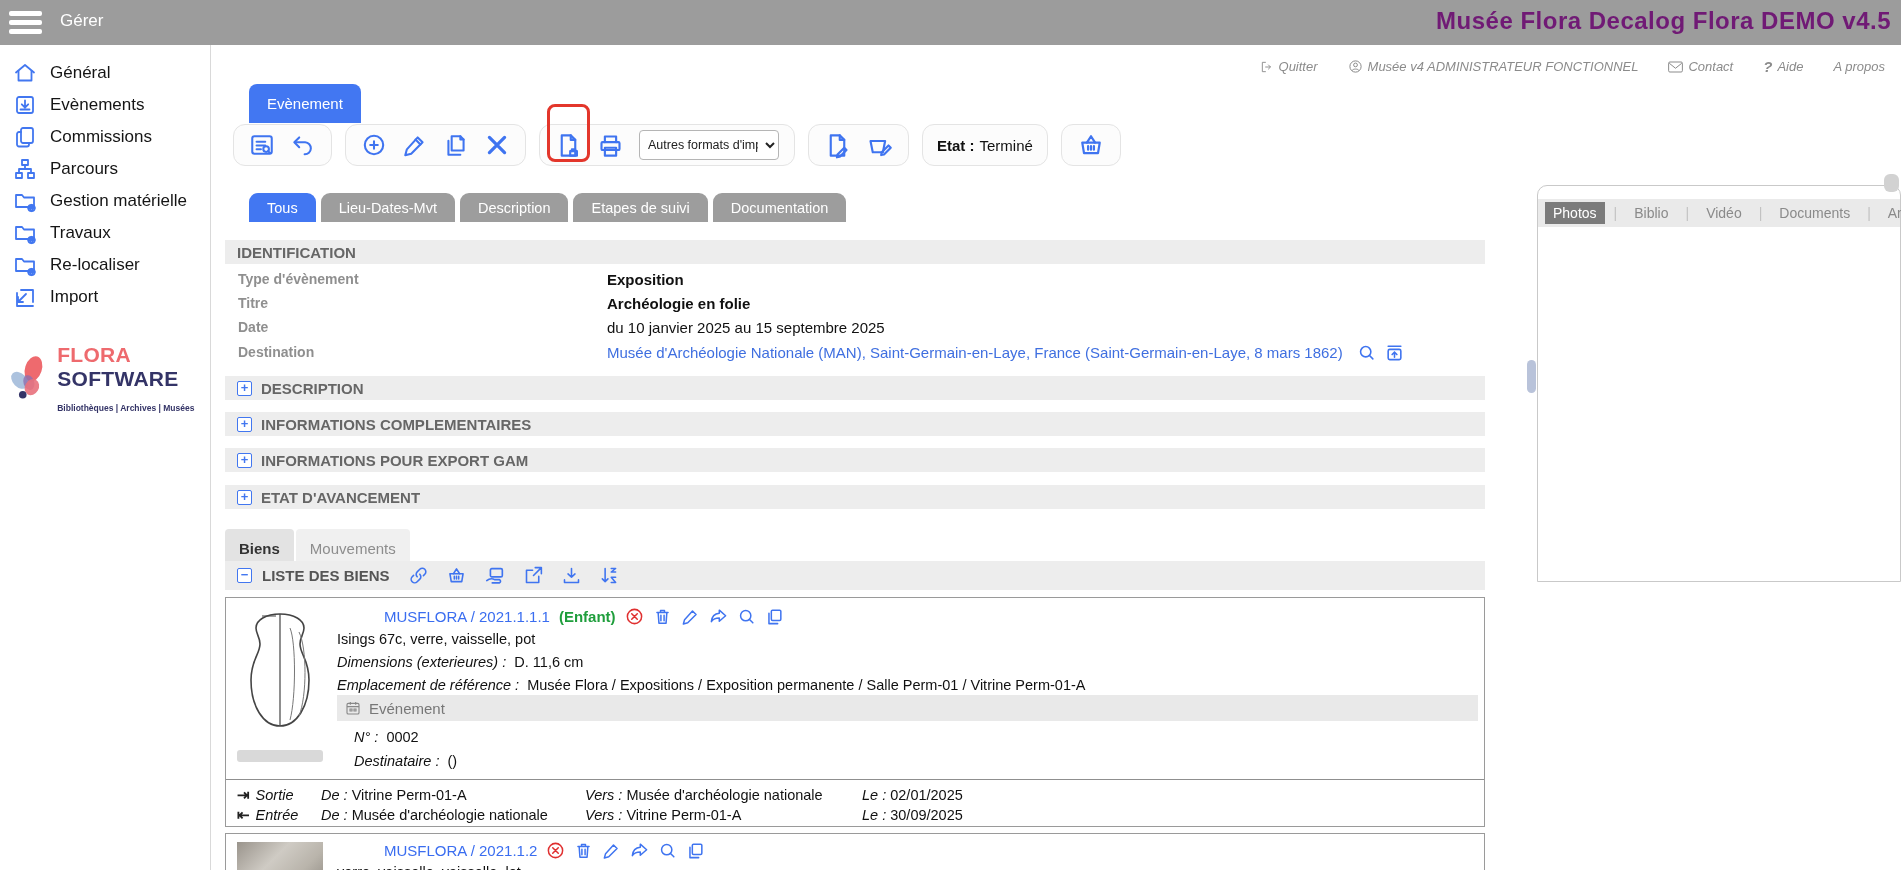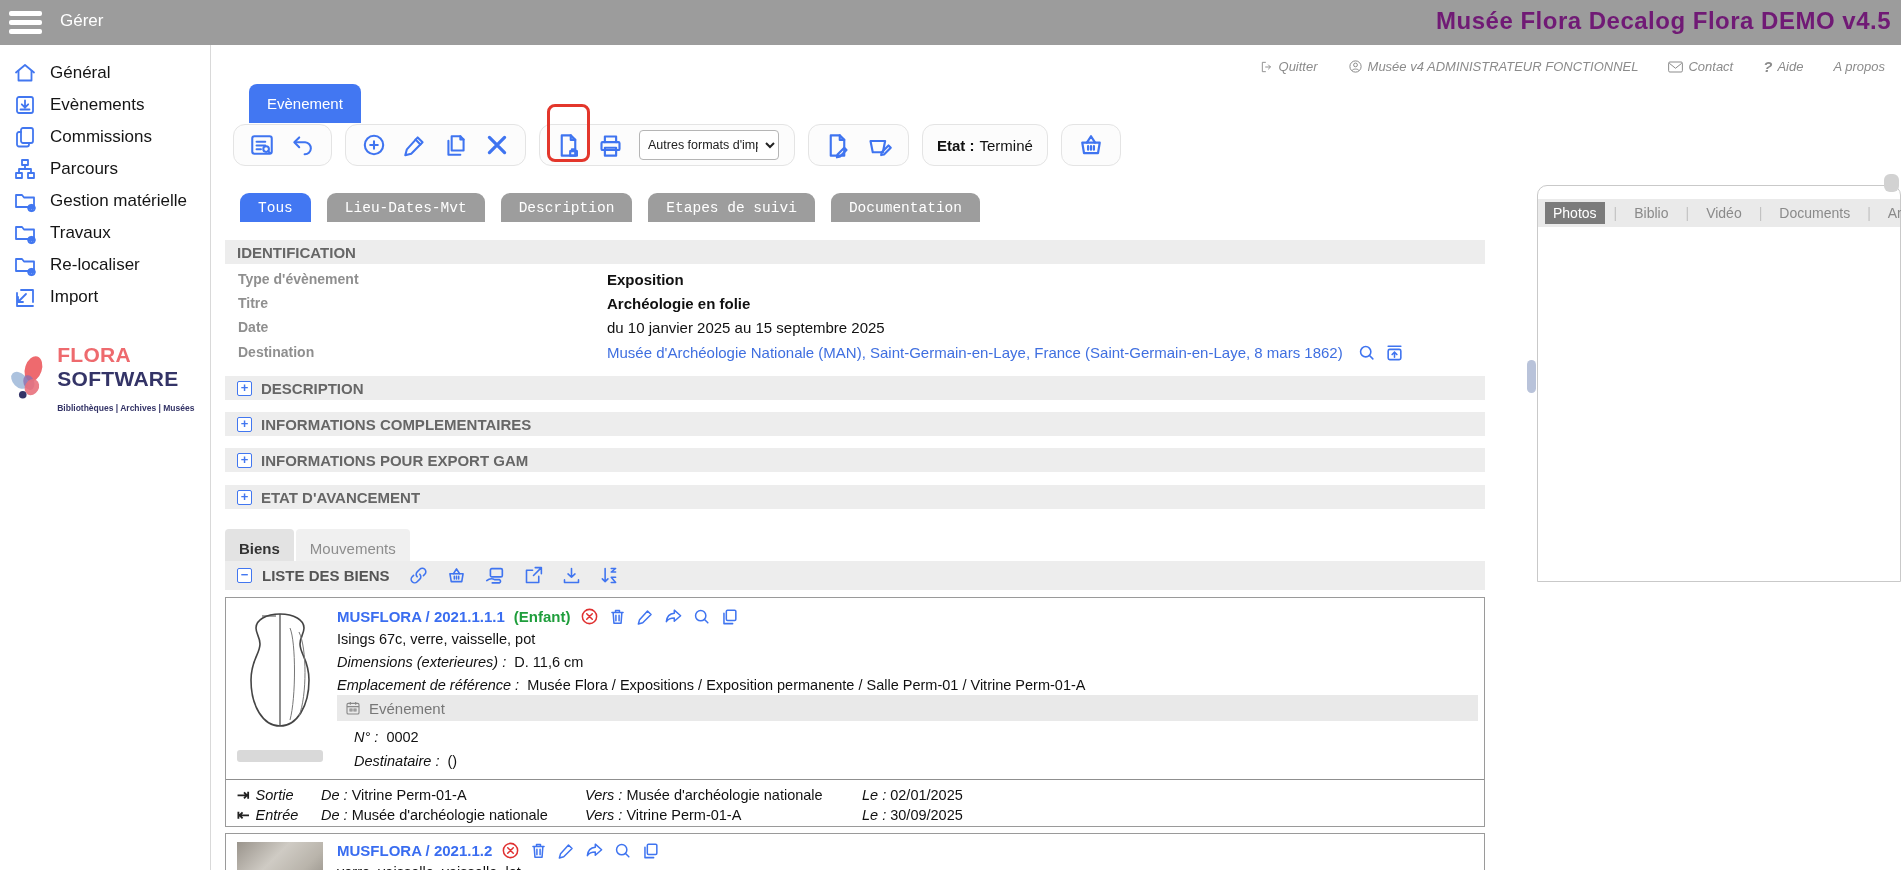--- a/index.html
+++ b/index.html
@@ -41,21 +41,21 @@
   .tb-group svg { stroke:#3f74f0; fill:none; stroke-width:1.9; stroke-linecap:round; stroke-linejoin:round; cursor:pointer; }
   .print-select { height:30px; width:140px; font-size:12.5px; border:1px solid #b5b5b5; border-radius:4px;
     padding:0 4px; color:#222; background:#fff; font-family:"Liberation Sans",sans-serif; }
   .etat-group { display:flex; align-items:center; gap:5px; padding:0 14px; height:42px;
     background:#fcfcfc; border:1px solid #e4e4e4; border-radius:12px; font-size:15px; color:#111; }
   .etat-group b { font-weight:bold; }
   .red-annotation { position:absolute; left:547px; top:104px; width:43px; height:58px;
     border:3px solid #e3362b; border-radius:8px; pointer-events:none; }
 
   
-  .tabs { position:absolute; left:240px; top:193px; display:flex; gap:16px;font-family:Liberation Mono, monospace; }
+  .tabs { position:absolute; left:249px; top:193px; display:flex; gap:5px; }
   .tab { height:29px; padding:0 18px; display:flex; align-items:center; font-size:14.5px; color:#fff;
     background:#9d9d9d; border-radius:9px 9px 0 0; cursor:pointer; }
   .tab.active { background:#4277f2; }
 
   
   .sec-bar { position:absolute; left:225px; width:1260px; height:24px; background:#ededed;
     display:flex; align-items:center; padding-left:12px; gap:9px;
     font-size:15px; font-weight:bold; color:#666; }
   .expander { width:15px; height:15px; border:1.5px solid #4277f0; border-radius:2px; color:#4277f0;
     font-size:13px; line-height:12px; text-align:center; font-weight:bold; background:#fff; cursor:pointer; flex:0 0 auto; }
@@ -80,21 +80,21 @@
 
   
   .card { position:absolute; left:225px; width:1260px; background:#fff; border:1px solid #9a9a9a; }
   .card1 { top:597px; height:230px; }
   .card2 { top:833px; height:60px; }
   .thumb { position:absolute; left:11px; top:8px; width:86px; height:139px; background:#fff; }
   .thumb-strip { position:absolute; left:11px; top:152px; width:86px; height:12px; background:#d9d9d9; border-radius:3px; }
   .thumb2 { position:absolute; left:11px; top:8px; width:86px; height:48px;
     background:linear-gradient(135deg,#9a948c 0%,#cfcbc4 40%,#b9b4ab 70%,#8f8a82 100%); }
   .card-title-row { position:absolute; left:111px; top:9px; display:flex; align-items:center; gap:9px; }
-  .item-no { color:#3a6df0; font-weight:bold; font-size:15px; cursor:pointer; }
+  .item-no { color:#3a6df0; font-weight:normal; font-size:15px; cursor:pointer;margin-left:47px; }
   .child-badge { color:#1f9e3c; font-weight:bold; font-size:15px; }
   .card-title-row svg { cursor:pointer; }
   .blue-ic { stroke:#3f74f0; fill:none; stroke-width:1.9; stroke-linecap:round; stroke-linejoin:round; }
   .red-ic { stroke:#e03030; fill:none; stroke-width:1.9; stroke-linecap:round; }
   .card-line { position:absolute; left:111px; font-size:14.5px; color:#111; }
   .ital { font-style:italic; }
   .event-bar { position:absolute; left:111px; right:6px; top:97px; height:26px; background:#e9e9e9;
     display:flex; align-items:center; gap:8px; padding-left:8px; font-size:15px; color:#777; }
   .event-bar svg { stroke:#888; fill:none; stroke-width:1.7; }
   .sub-line { position:absolute; left:128px; font-size:14.5px; color:#111; }

